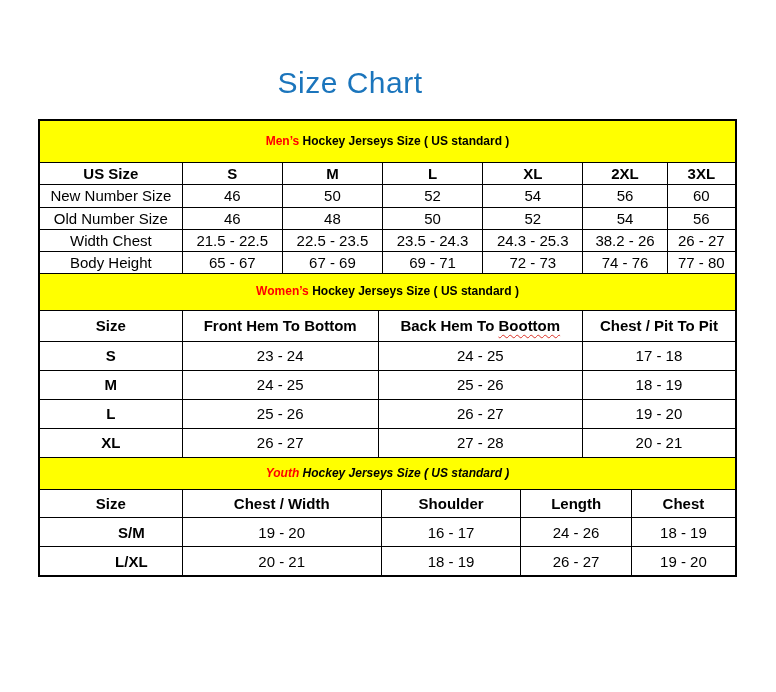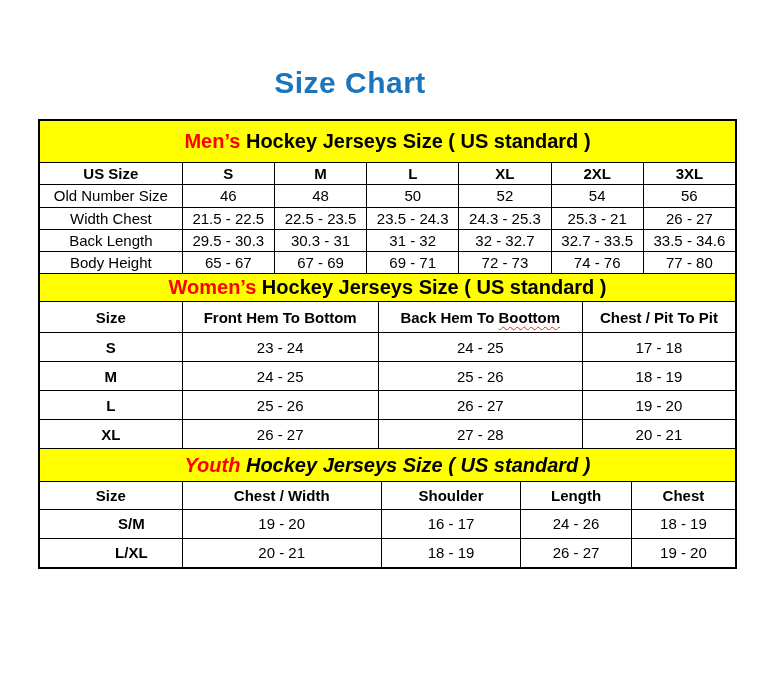--- a/index.html
+++ b/index.html
@@ -15,21 +15,21 @@
     color: #000;
     overflow: hidden;
   }
   .title {
     position: absolute;
     left: 0;
     top: 66px;
     width: 700px;
     text-align: center;
     font-size: 30px;
-    font-weight: bold;
+    font-weight: normal;
     color: #1b75bc;
     letter-spacing: 0.5px;
   }
   .chart-wrap {
     position: absolute;
     left: 38px;
     top: 119px;
     width: 699px;
     border: 1px solid #000;
     box-sizing: border-box;
@@ -43,39 +43,39 @@
     border: 1.5px solid #000;
     text-align: center;
     vertical-align: middle;
     font-size: 15px;
     padding: 2px 3px;
     line-height: 1.15;
   }
   .band-row .band-cell {
     background: #ffff00;
     font-weight: bold;
-    font-size: 20px;
+    font-size: 12px;
   }
   .hl { color: #ff0000; }
   .col-head { font-weight: bold; }
   .col-head.first { width: 20.5%; }
   
   .wavy {
     text-decoration-line: underline;
     text-decoration-style: wavy;
     text-decoration-color: #d93025;
     text-decoration-thickness: 1px;
     text-underline-offset: 3px;
   }
   
   .t-mens tr        { height: 16px; }
   .t-mens .band-row { height: 42px; }
   .t-womens tr          { height: 29px; }
   .t-womens .cols-row   { height: 31px; }
-  .t-womens .band-row   { height: 24px; }
+  .t-womens .band-row   { height: 36px; }
   .t-womens .row-head   { font-weight: bold; }
   .t-youth tr          { height: 29px; }
   .t-youth .cols-row   { height: 28px; }
   .t-youth .band-row   { height: 32px; font-style: italic; }
   .t-youth .row-head   { font-weight: bold; padding-left: 44px; }
   
   .size-table + .size-table .band-row td { border-top: none; }
 </style>
 </head>
 <body>
@@ -94,45 +94,45 @@
         <tr class="cols-row">
           <td class="col-head first">US Size</td>
           <td class="col-head">S</td>
           <td class="col-head">M</td>
           <td class="col-head">L</td>
           <td class="col-head">XL</td>
           <td class="col-head">2XL</td>
           <td class="col-head">3XL</td>
         </tr>
         <tr class="data-row">
+          <td class="row-head">New Number Size</td>
+          <td class="data-cell">46</td>
+          <td class="data-cell">50</td>
+          <td class="data-cell">52</td>
+          <td class="data-cell">54</td>
+          <td class="data-cell">56</td>
+          <td class="data-cell">60</td>
+        </tr>
+        <tr class="data-row">
           <td class="row-head">Old Number Size</td>
           <td class="data-cell">46</td>
           <td class="data-cell">48</td>
           <td class="data-cell">50</td>
           <td class="data-cell">52</td>
           <td class="data-cell">54</td>
           <td class="data-cell">56</td>
         </tr>
         <tr class="data-row">
           <td class="row-head">Width Chest</td>
           <td class="data-cell">21.5 - 22.5</td>
           <td class="data-cell">22.5 - 23.5</td>
           <td class="data-cell">23.5 - 24.3</td>
           <td class="data-cell">24.3 - 25.3</td>
-          <td class="data-cell">25.3 - 21</td>
-          <td class="data-cell">26 - 27</td>
-        </tr>
-        <tr class="data-row">
-          <td class="row-head">Back Length</td>
-          <td class="data-cell">29.5 - 30.3</td>
-          <td class="data-cell">30.3 - 31</td>
-          <td class="data-cell">31 - 32</td>
-          <td class="data-cell">32 - 32.7</td>
-          <td class="data-cell">32.7 - 33.5</td>
-          <td class="data-cell">33.5 - 34.6</td>
+          <td class="data-cell">38.2 - 26</td>
+          <td class="data-cell">26 - 27</td>
         </tr>
         <tr class="data-row">
           <td class="row-head">Body Height</td>
           <td class="data-cell">65 - 67</td>
           <td class="data-cell">67 - 69</td>
           <td class="data-cell">69 - 71</td>
           <td class="data-cell">72 - 73</td>
           <td class="data-cell">74 - 76</td>
           <td class="data-cell">77 - 80</td>
         </tr>

